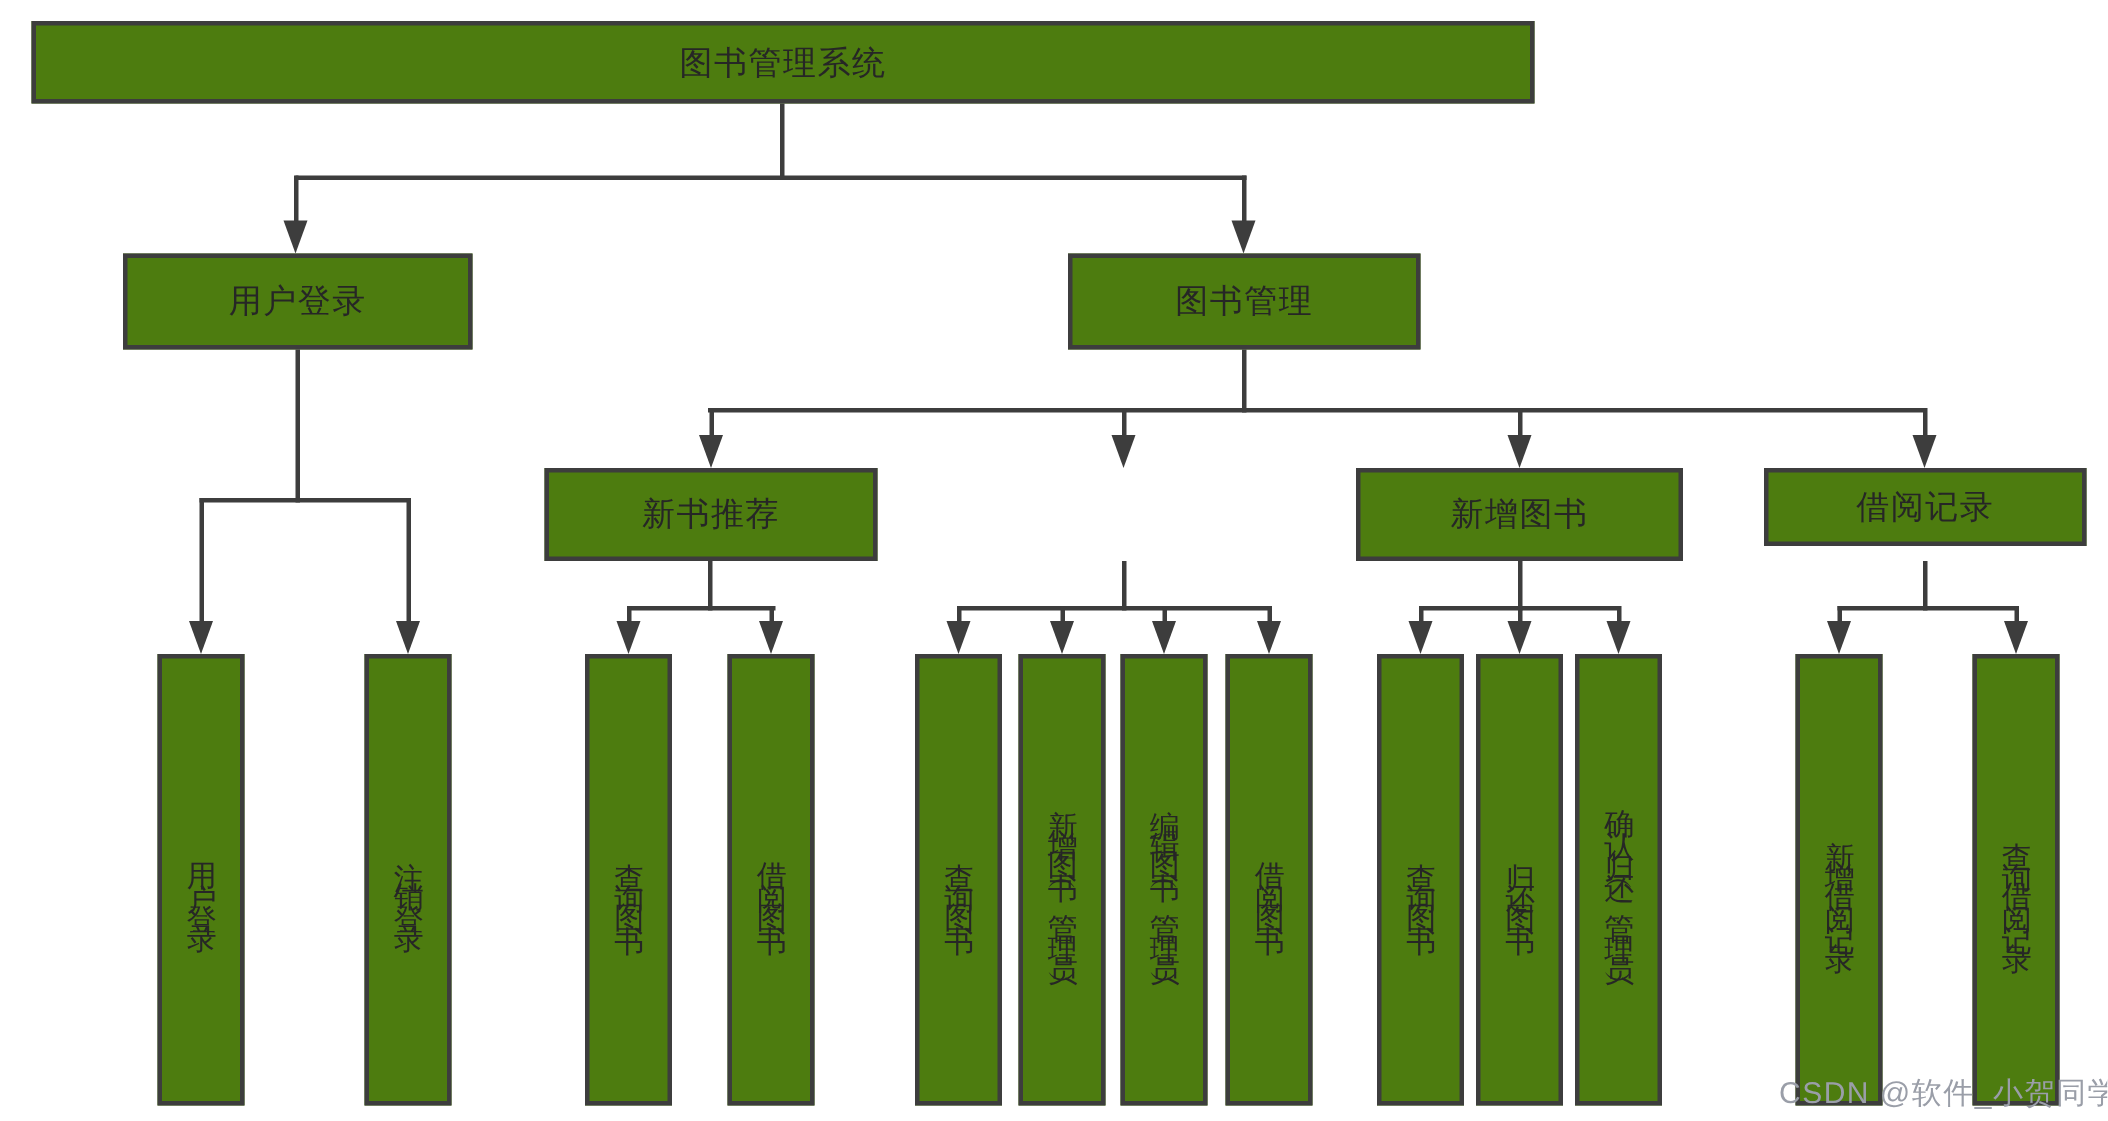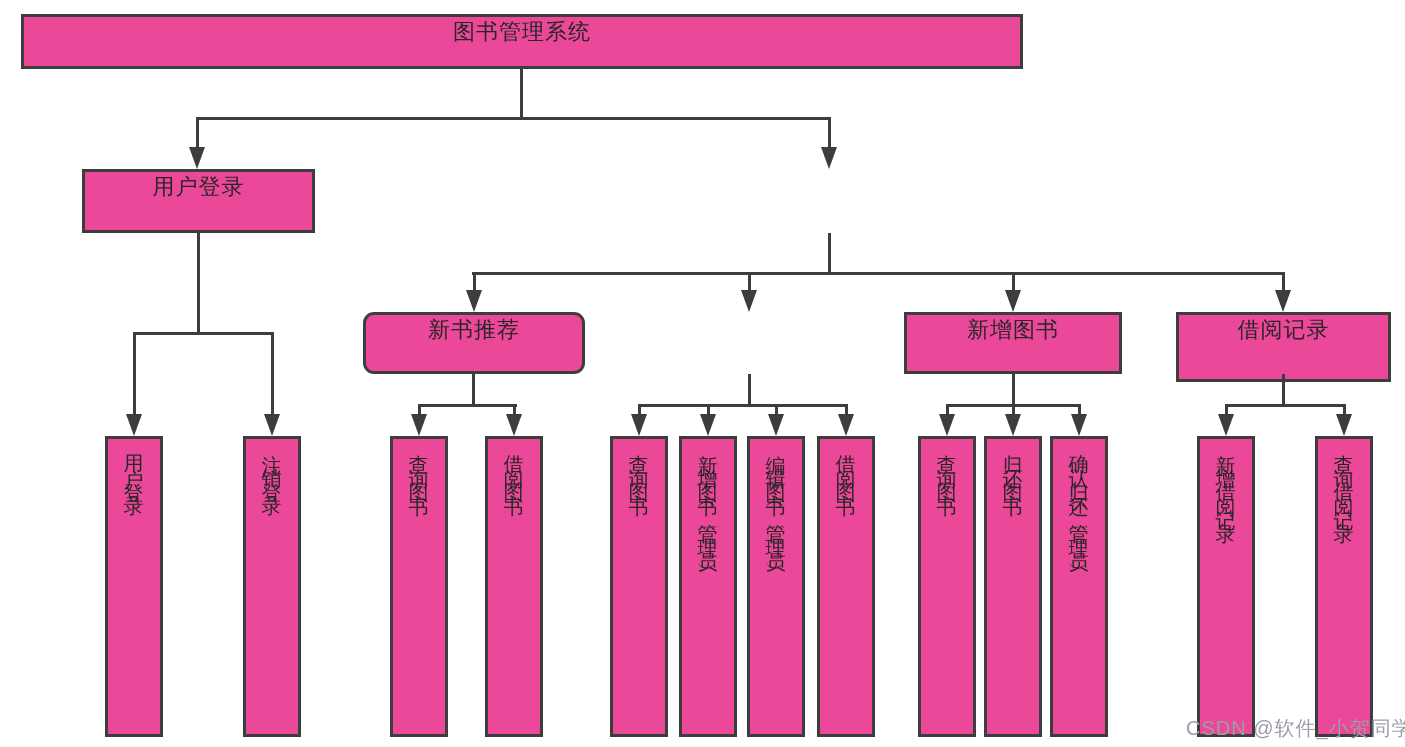--- a/index.html
+++ b/index.html
@@ -9,22 +9,22 @@
     --bg:#ffffff;
   }
   html,body{margin:0;padding:0;background:var(--bg);}
   .stage{
     position:relative;width:1405px;height:747px;background:var(--bg);
     font-family:"Liberation Sans","DejaVu Sans",sans-serif;
     overflow:hidden;
   }
   .box{
     position:absolute;box-sizing:border-box;
-    border:3px solid var(--line);background:#ec4899;
-    display:flex;justify-content:center;
+    border:3px solid var(--line);background:#4d7c0f;
+    display:flex;align-items:center;justify-content:center;
   }
   .hlbl{font-size:22px;color:var(--text);letter-spacing:1px;white-space:nowrap;}
   .vlbl{
     writing-mode:vertical-rl;text-orientation:mixed;
     font-size:20px;color:var(--text);letter-spacing:14px;line-height:1;
     white-space:nowrap;
   }
   .line{position:absolute;background:var(--line);}
   .ah{
     position:absolute;width:0;height:0;
@@ -48,46 +48,49 @@
   <div class="line" style="left:520px;top:69px;width:3px;height:50px;"></div>
   <div class="line" style="left:197px;top:117px;width:634px;height:3px;"></div>
   <div class="line" style="left:196px;top:117px;width:3px;height:32px;"></div>
   <div class="ah" style="left:189px;top:147px;"></div>
   <div class="line" style="left:828px;top:117px;width:3px;height:32px;"></div>
   <div class="ah" style="left:821px;top:147px;"></div>
 
   <div class="box" style="left:82px;top:169px;width:233px;height:64px;">
     <span class="hlbl">用户登录</span>
   </div>
+  <div class="box" style="left:712px;top:169px;width:235px;height:64px;">
+    <span class="hlbl">图书管理</span>
+  </div>
 
   <div class="line" style="left:197px;top:233px;width:3px;height:102px;"></div>
   <div class="line" style="left:133px;top:332px;width:141px;height:3px;"></div>
   <div class="line" style="left:133px;top:332px;width:3px;height:86px;"></div>
   <div class="ah" style="left:126px;top:414px;"></div>
   <div class="line" style="left:271px;top:332px;width:3px;height:86px;"></div>
   <div class="ah" style="left:264px;top:414px;"></div>
 
   <div class="line" style="left:828px;top:233px;width:3px;height:42px;"></div>
   <div class="line" style="left:472px;top:272px;width:812px;height:3px;"></div>
   <div class="line" style="left:473px;top:272px;width:3px;height:22px;"></div>
   <div class="ah" style="left:466px;top:290px;"></div>
   <div class="line" style="left:748px;top:272px;width:3px;height:22px;"></div>
   <div class="ah" style="left:741px;top:290px;"></div>
   <div class="line" style="left:1012px;top:272px;width:3px;height:22px;"></div>
   <div class="ah" style="left:1005px;top:290px;"></div>
   <div class="line" style="left:1282px;top:272px;width:3px;height:22px;"></div>
   <div class="ah" style="left:1275px;top:290px;"></div>
 
-  <div class="box" style="left:363px;top:312px;width:222px;height:62px;border-radius:11px;">
+  <div class="box" style="left:363px;top:312px;width:222px;height:62px;">
     <span class="hlbl">新书推荐</span>
   </div>
   <div class="box" style="left:904px;top:312px;width:218px;height:62px;">
     <span class="hlbl">新增图书</span>
   </div>
-  <div class="box" style="left:1176px;top:312px;width:215px;height:70px;font-family:Liberation Serif, serif;">
+  <div class="box" style="left:1176px;top:312px;width:215px;height:52px;font-family:Liberation Serif, serif;">
     <span class="hlbl">借阅记录</span>
   </div>
 
   <div class="line" style="left:472px;top:374px;width:3px;height:33px;"></div>
   <div class="line" style="left:418px;top:404px;width:99px;height:3px;"></div>
   <div class="line" style="left:418px;top:404px;width:3px;height:13px;"></div>
   <div class="ah" style="left:411px;top:414px;"></div>
   <div class="line" style="left:513px;top:404px;width:3px;height:13px;"></div>
   <div class="ah" style="left:506px;top:414px;"></div>
 

